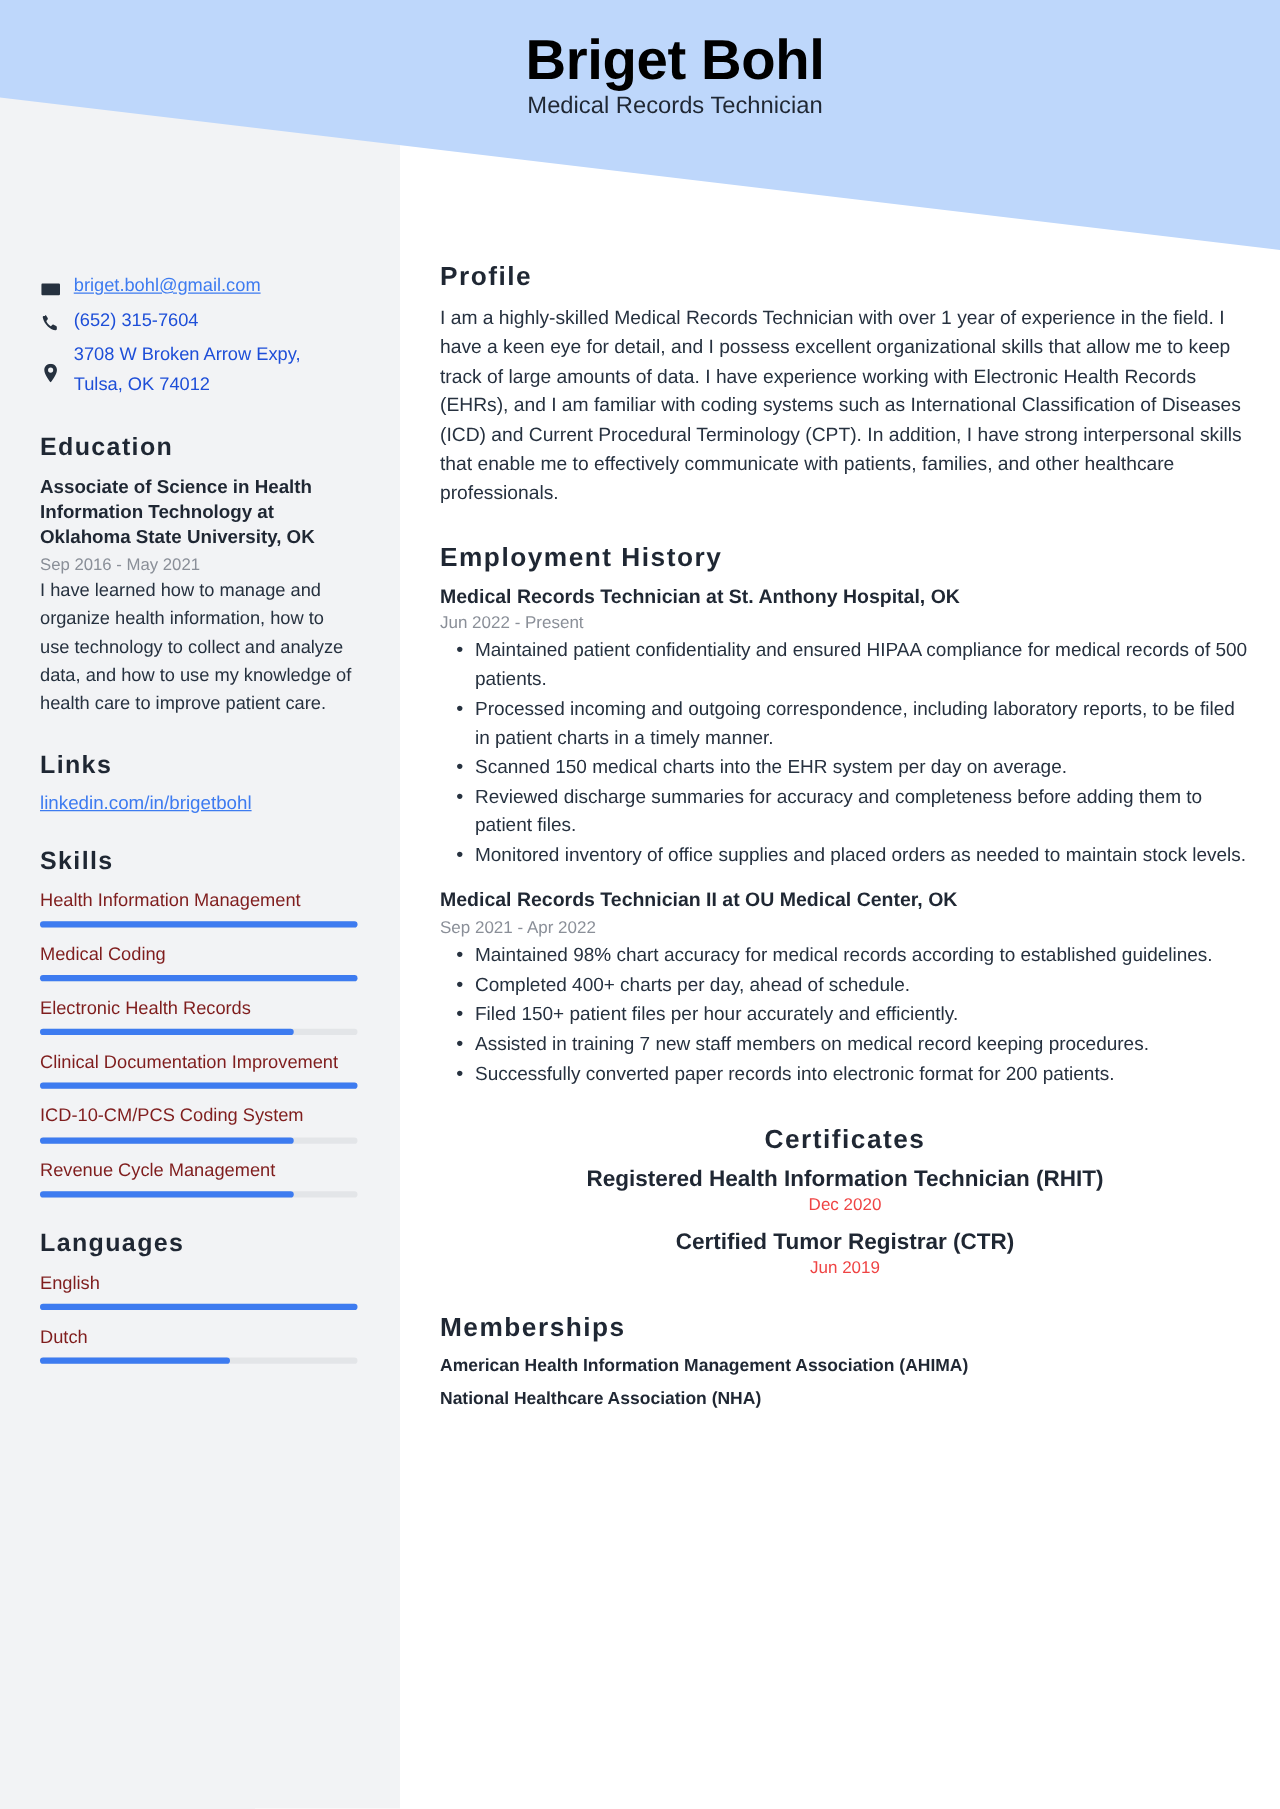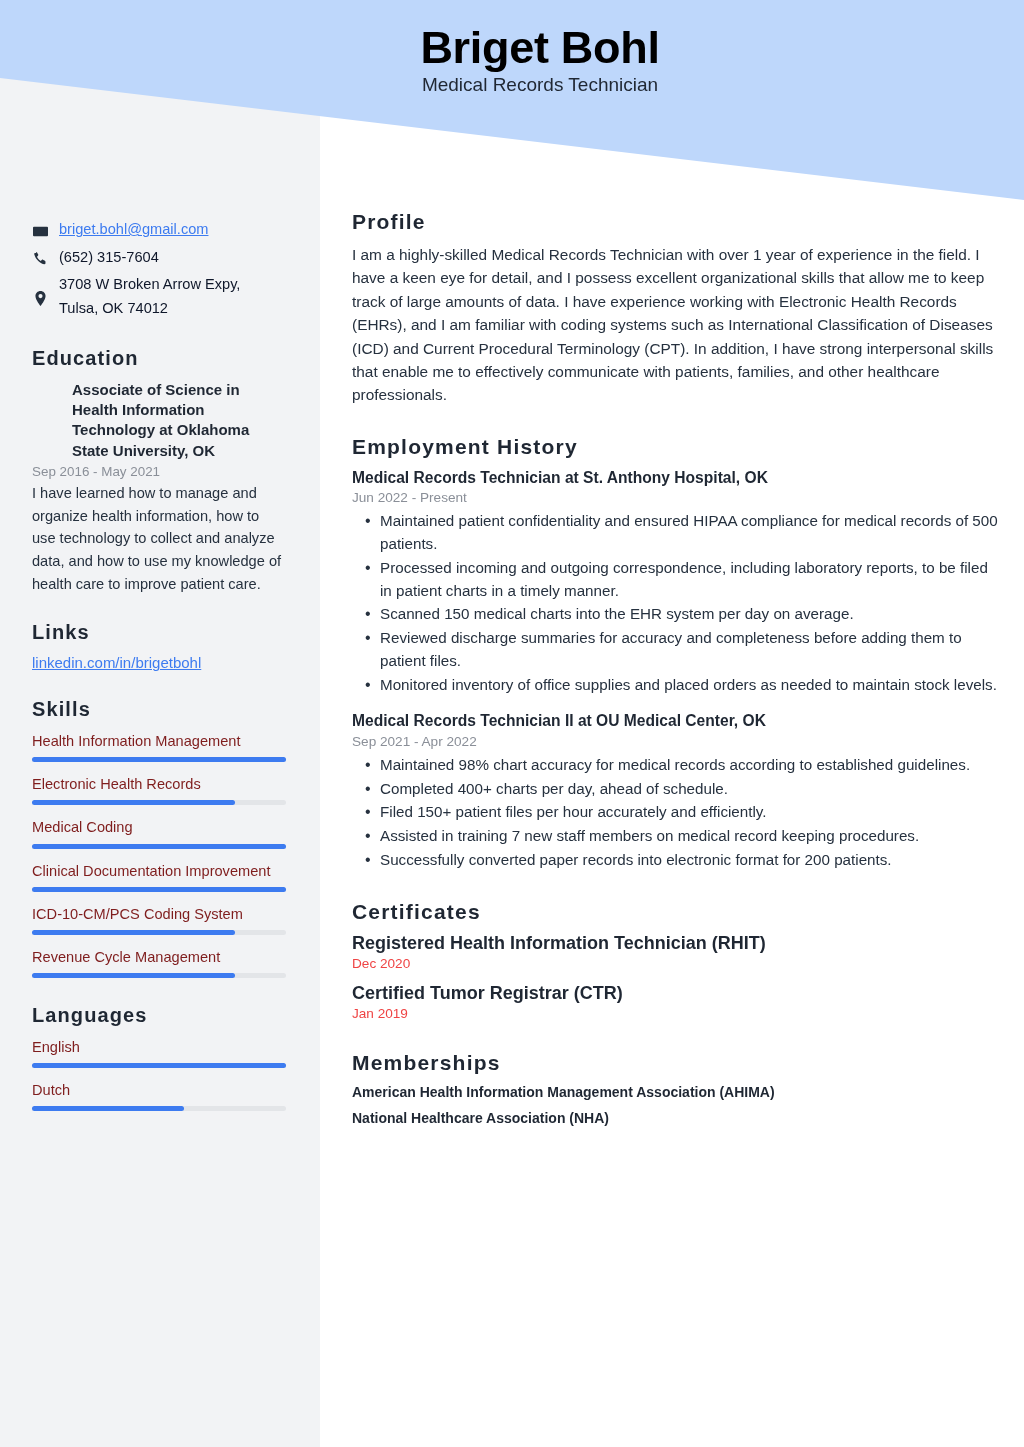--- a/index.html
+++ b/index.html
@@ -48,33 +48,33 @@
   .contact-list { margin-top:8px; }
   .contact-row {
     display:flex; align-items:center; gap:10px;
     margin-bottom:4px; font-size:14.6px; line-height:1.62;
   }
   .c-icon {
     width:17px; min-width:17px; display:flex; justify-content:center;
     padding-top:3px; color:#26313f;
   }
   .c-icon svg { display:block; fill:#26313f; }
-  .c-text { color:#0f172a; }
+  .c-text { color:#1d4ed8; }
   .link {
     color:#3d7bf0; text-decoration:underline; word-break:break-word;
   }
 
   
   .side-section { margin-top:26px; }
   .side-h {
     font-size:20px; font-weight:700; letter-spacing:1.1px;
     color:#1f2733; margin-bottom:10px;
   }
   .edu-title {
-    font-size:15px; font-weight:700; line-height:1.36; color:#1f2733;margin-left:40px;
+    font-size:15px; font-weight:700; line-height:1.36; color:#1f2733;
   }
   .edu-date {
     font-size:13.4px; color:#8a8f98; margin-top:3px; margin-bottom:3px;
   }
   .edu-desc { font-size:14.6px; line-height:1.55; color:#26313f; }
 
   .links-body { margin-top:2px; }
   .links-body a { font-size:15px; }
 
   
@@ -109,21 +109,21 @@
     line-height:1.5; color:#26313f; margin-bottom:1px;
   }
   .bullets li::before {
     content:"\2022"; position:absolute; left:13px; top:-1px;
     font-size:16px; color:#26313f;
   }
   .cert { margin-bottom:12px; }
   .cert-name { font-size:18px; font-weight:700; color:#1f2733; }
   .cert-date { font-size:13.6px; color:#ef4444; margin-top:2px; }
   .member { font-size:14px; font-weight:700; color:#1f2733; margin-bottom:10px; }
-  .sec-gap-cert { margin-top:26px; }
+  .sec-gap-cert { margin-top:26px;text-align:center; }
   .sec-gap-mem { margin-top:30px; }
 </style>
 </head>
 <body>
 
 <div class="page">
 
   <div class="sidebar-bg"></div>
 
   <div class="banner">
@@ -184,29 +184,29 @@
     <div class="side-section">
       <div class="side-h">Skills</div>
       <div id="skills-list">
           <div class="bar-item">
             <div class="bar-label">Health Information Management</div>
             <div class="bar-track">
               <div class="bar-fill" style="width: 100%;"></div>
             </div>
           </div>
           <div class="bar-item">
+            <div class="bar-label">Medical Coding</div>
+            <div class="bar-track">
+              <div class="bar-fill" style="width: 100%;"></div>
+            </div>
+          </div>
+          <div class="bar-item">
             <div class="bar-label">Electronic Health Records</div>
             <div class="bar-track">
               <div class="bar-fill" style="width: 80%;"></div>
-            </div>
-          </div>
-          <div class="bar-item">
-            <div class="bar-label">Medical Coding</div>
-            <div class="bar-track">
-              <div class="bar-fill" style="width: 100%;"></div>
             </div>
           </div>
           <div class="bar-item">
             <div class="bar-label">Clinical Documentation Improvement</div>
             <div class="bar-track">
               <div class="bar-fill" style="width: 100%;"></div>
             </div>
           </div>
           <div class="bar-item">
             <div class="bar-label">ICD-10-CM/PCS Coding System</div>
@@ -280,21 +280,21 @@
 
     <div class="main-section sec-gap-cert">
       <div class="main-h">Certificates</div>
       <div id="certs-list">
           <div class="cert">
             <div class="cert-name">Registered Health Information Technician (RHIT)</div>
             <div class="cert-date">Dec 2020</div>
           </div>
           <div class="cert">
             <div class="cert-name">Certified Tumor Registrar (CTR)</div>
-            <div class="cert-date">Jan 2019</div>
+            <div class="cert-date">Jun 2019</div>
           </div>
         </div>
     </div>
 
     <div class="main-section sec-gap-mem">
       <div class="main-h">Memberships</div>
       <div id="members-list">
           <div class="member">American Health Information Management Association (AHIMA)</div>
           <div class="member">National Healthcare Association (NHA)</div>
         </div>

